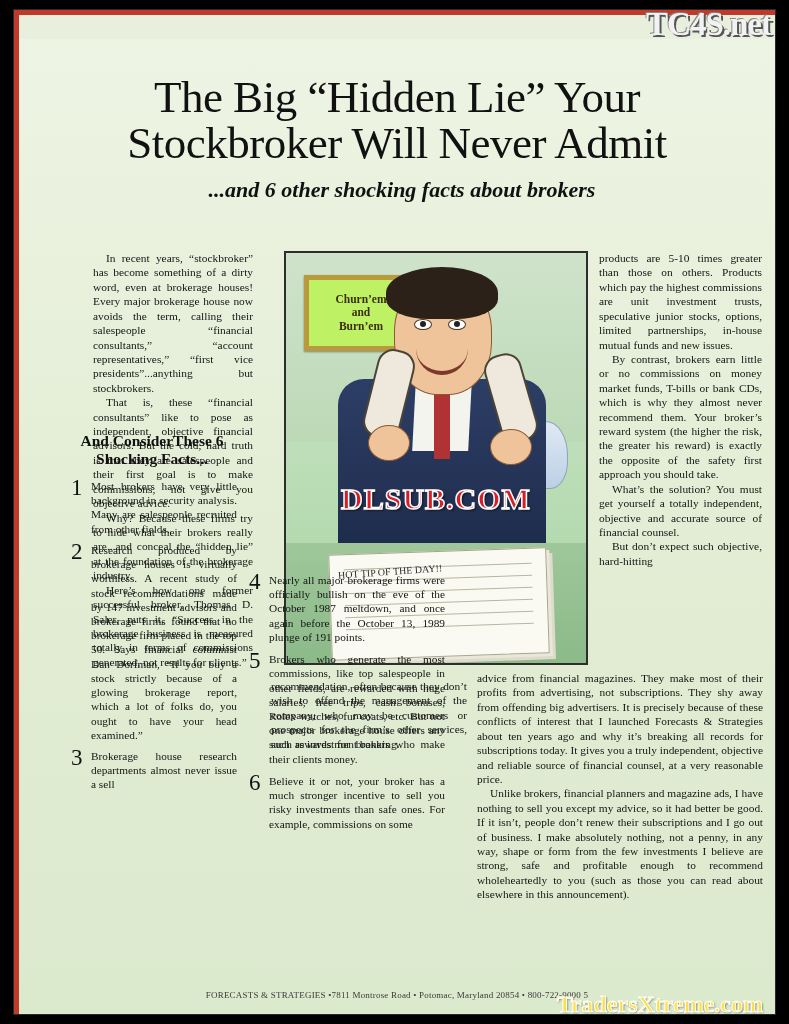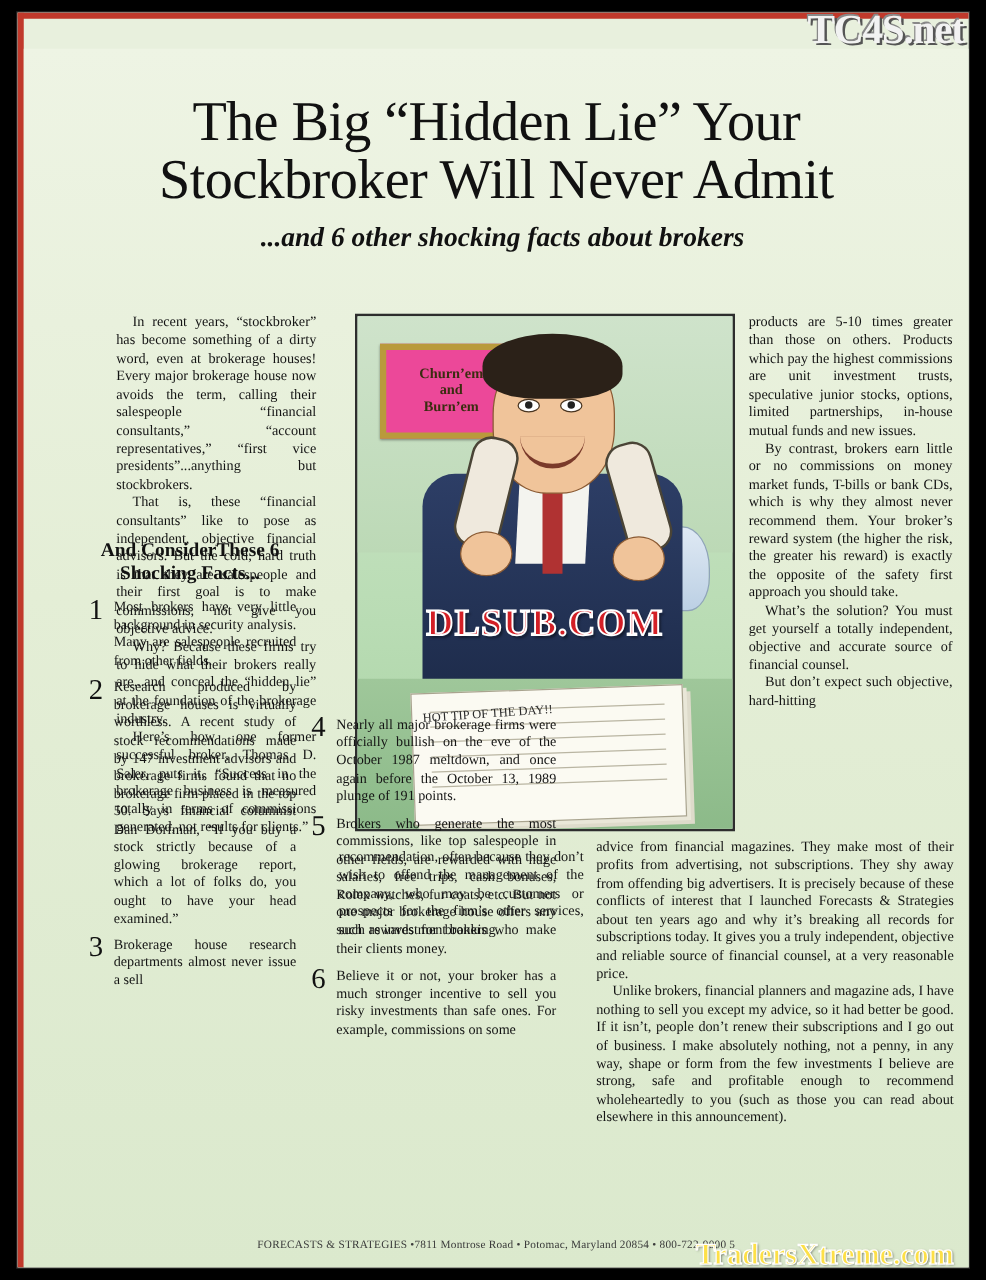--- a/index.html
+++ b/index.html
@@ -59,21 +59,21 @@
 
   
   .art{
     position:absolute;left:243px;top:0;width:300px;height:410px;
     border:2px solid #2d2d2d;background:#cfe3cf;overflow:hidden;
   }
   .art-sky{position:absolute;inset:0;background:linear-gradient(180deg,#cfe6c9 0%,#b9dcb4 60%,#a8d2a3 100%);}
   .wall-panel{position:absolute;left:0;top:0;width:100%;height:46%;background:linear-gradient(180deg,#cfe3cb,#bcd9b6);}
   .frame-sign{
     position:absolute;left:18px;top:22px;width:104px;height:66px;
-    background:#ec4899;border:5px solid #b99a3c;box-shadow:0 1px 2px rgba(0,0,0,.4);
+    background:#bef264;border:5px solid #b99a3c;box-shadow:0 1px 2px rgba(0,0,0,.4);
     display:flex;align-items:center;justify-content:center;
   }
   .frame-sign span{
     font-family:"Liberation Serif",serif;font-weight:bold;font-size:11.5px;
     color:#3a2d10;text-align:center;line-height:1.15;
   }
   .head{
     position:absolute;left:108px;top:24px;width:96px;height:116px;border-radius:46% 46% 44% 44%;
     background:#f0c49a;border:1px solid #8a5a33;
   }

